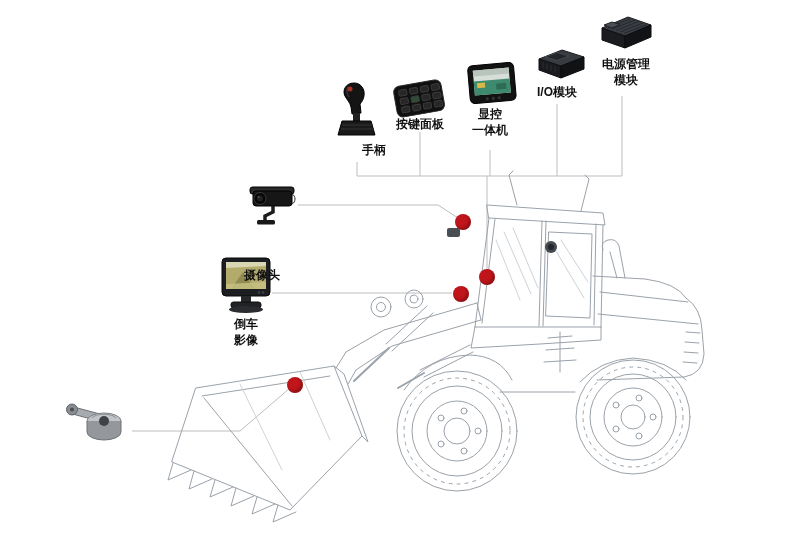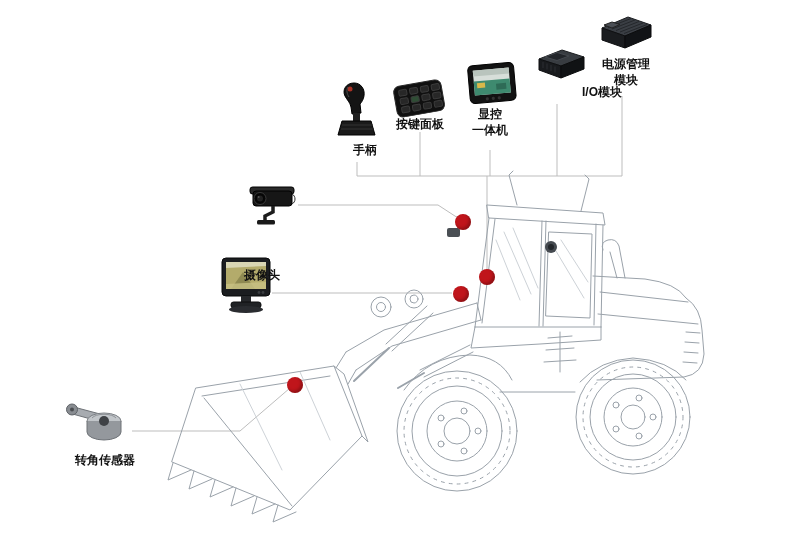--- a/index.html
+++ b/index.html
@@ -226,23 +226,24 @@
       <path d="M 6,12 L 36,20 L 34,27 L 5,19 Z" fill="#a7abb0" stroke="#6e7277"></path>
       <circle cx="8" cy="15.5" r="5.5" fill="#888c91" stroke="#5f6368"></circle>
       <circle cx="8" cy="15.5" r="2" fill="#4a4d51"></circle>
       <ellipse cx="40" cy="27" rx="17" ry="8" fill="#c2c6ca" stroke="#7c8085"></ellipse>
       <path d="M 23,27 L 23,38 A 17,8 0 0 0 57,38 L 57,27" fill="#94989d" stroke="#6e7277"></path>
       <circle cx="40" cy="27" r="5" fill="#3f4246"></circle>
       <path d="M 28,24 A 13,6 0 0 1 52,24" stroke="#8d9196" fill="none"></path>
     </svg>
   </div>
 
-  <div class="label" style="left:337px;top:142px;width:56px;">手柄</div>
+  <div class="label" style="left:346px;top:142px;width:56px;">手柄</div>
   <div class="label" style="left:383px;top:116px;width:74px;">按键面板</div>
   <div class="label" style="left:460px;top:106px;width:60px;text-align:center;">显控
 一体机</div>
-  <div class="label" style="left:552px;top:84px;width:70px;text-align:right;">I/O模块</div>
+  <div class="label" style="left:522px;top:84px;width:70px;">I/O模块</div>
   <div class="label" style="left:590px;top:56px;width:72px;">电源管理
 模块</div>
   <div class="label" style="left:232px;top:226px;width:60px;margin-top:41px;">摄像头</div>
-  <div class="label" style="left:55px;top:452px;width:100px;">转角传感器</div>
+  <div class="label" style="left:218px;top:316px;width:56px;">倒车
+影像</div>
 
 </div>
 
 </body></html>

